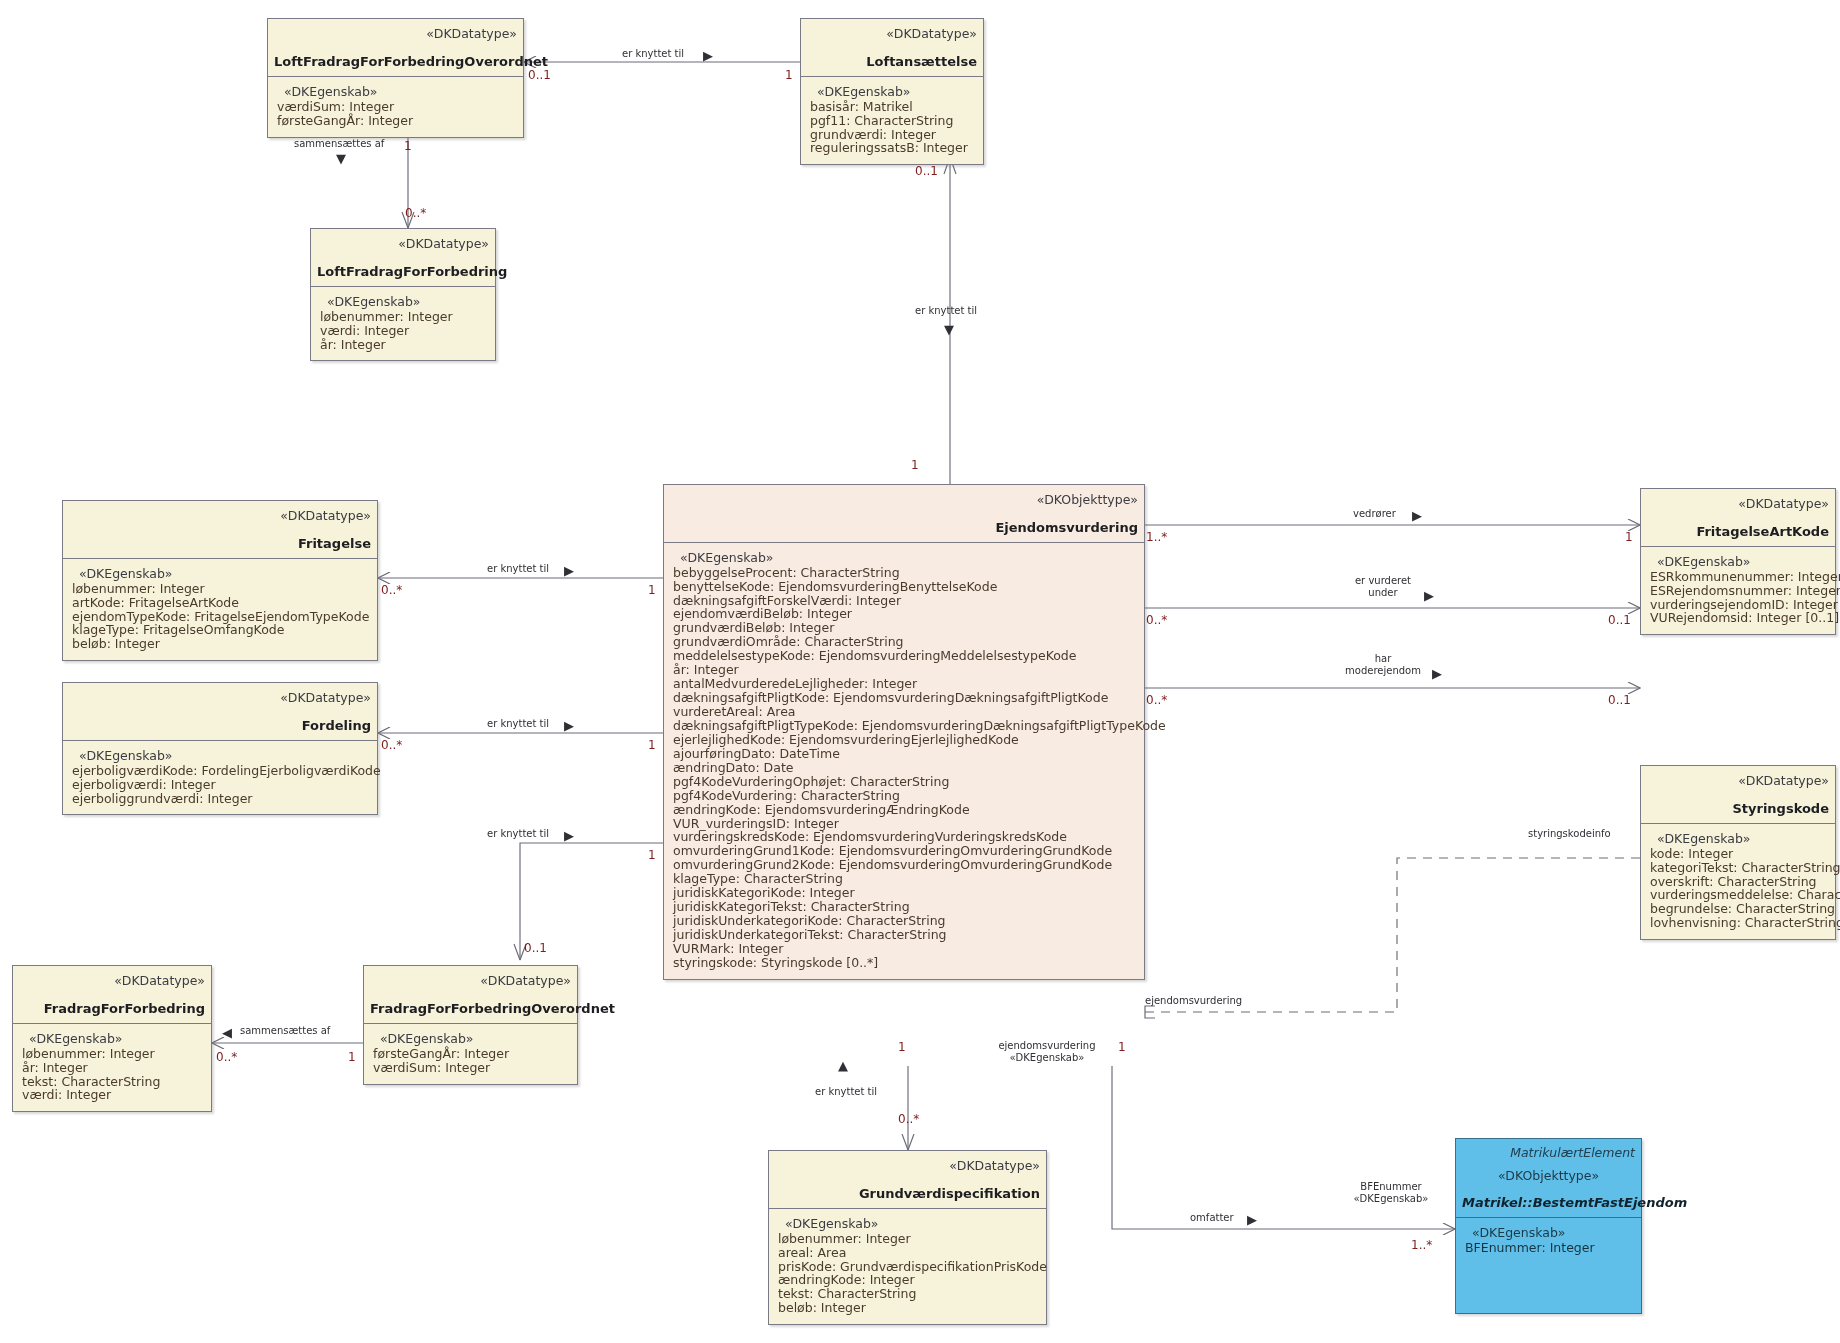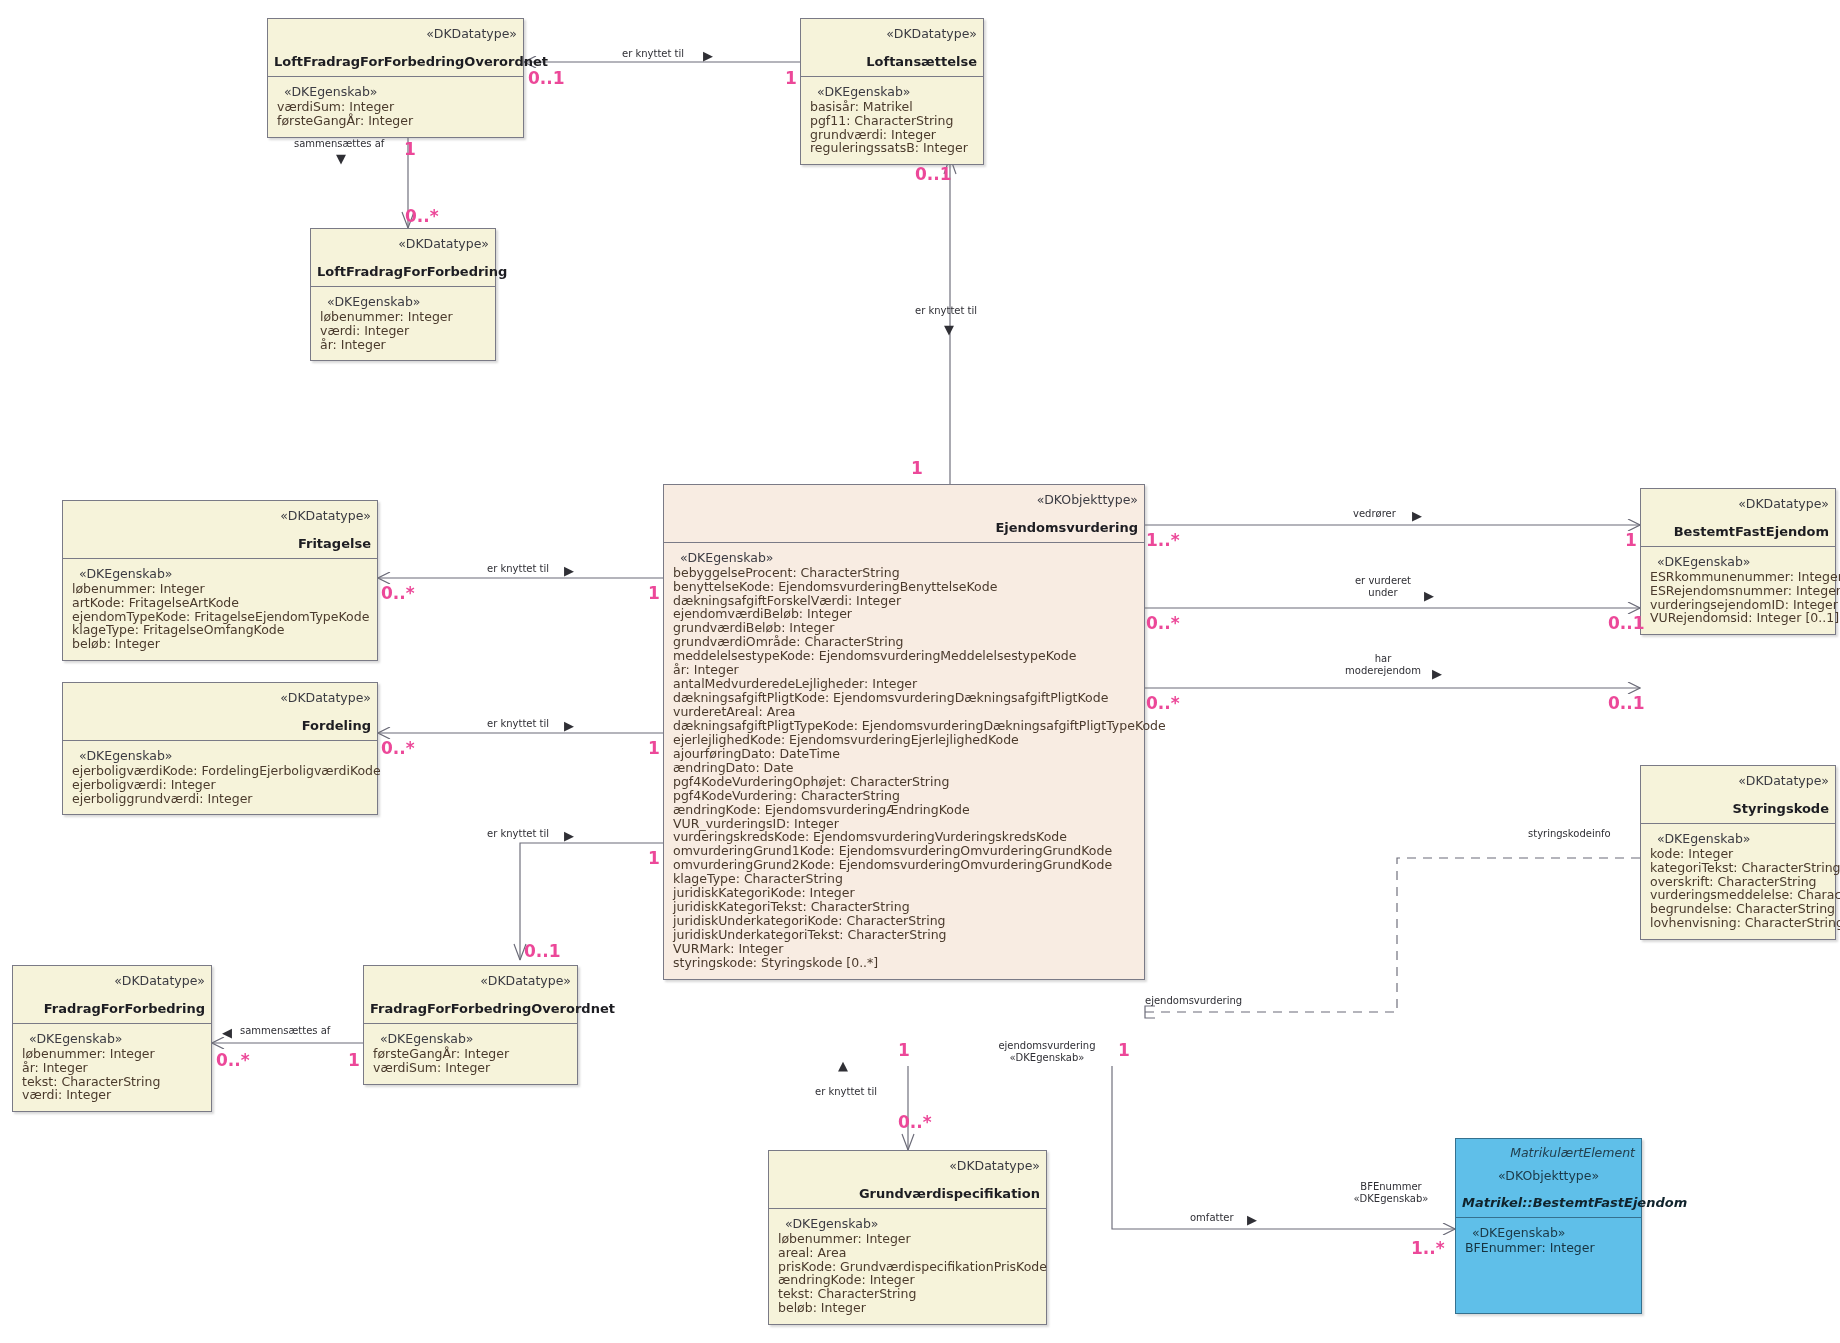--- a/index.html
+++ b/index.html
@@ -100,21 +100,21 @@
   .uml.external .attr{ color:#173340; }
 
   
   .lbl{
     position:absolute;
     font-size:10px;
     color:#2f2f35;
     white-space:nowrap;
     z-index:6;
   }
-  .lbl.mult{ font-size:17px; color:#ec4899;font-weight:bold; }
+  .lbl.mult{ font-size:12px; color:#7f1d1d; }
   .lbl.ctr{ text-align:center; }
   .lbl.two{ line-height:1.2; }
 </style>
 </head>
 <body>
 
 <div id="canvas">
 
   <svg id="wires" viewBox="0 0 1840 1343" xmlns="http://www.w3.org/2000/svg">
     <defs>
@@ -291,21 +291,21 @@
       <span class="attr">juridiskUnderkategoriKode: CharacterString</span>
       <span class="attr">juridiskUnderkategoriTekst: CharacterString</span>
       <span class="attr">VURMark: Integer</span>
       <span class="attr">styringskode: Styringskode [0..*]</span>
     </div>
   </div>
 
   <div class="uml" style="left:1640px; top:488px; width:196px;">
     <div class="hdr">
       <span class="stereo">«DKDatatype»</span>
-      <span class="cname">BestemtFastEjendom</span>
+      <span class="cname">FritagelseArtKode</span>
     </div>
     <div class="body">
       <span class="stereo2">«DKEgenskab»</span>
       <span class="attr">ESRkommunenummer: Integer [0..1]</span>
       <span class="attr">ESRejendomsnummer: Integer [0..1]</span>
       <span class="attr">vurderingsejendomID: Integer [0..1]</span>
       <span class="attr">VURejendomsid: Integer [0..1]</span>
     </div>
   </div>
 

